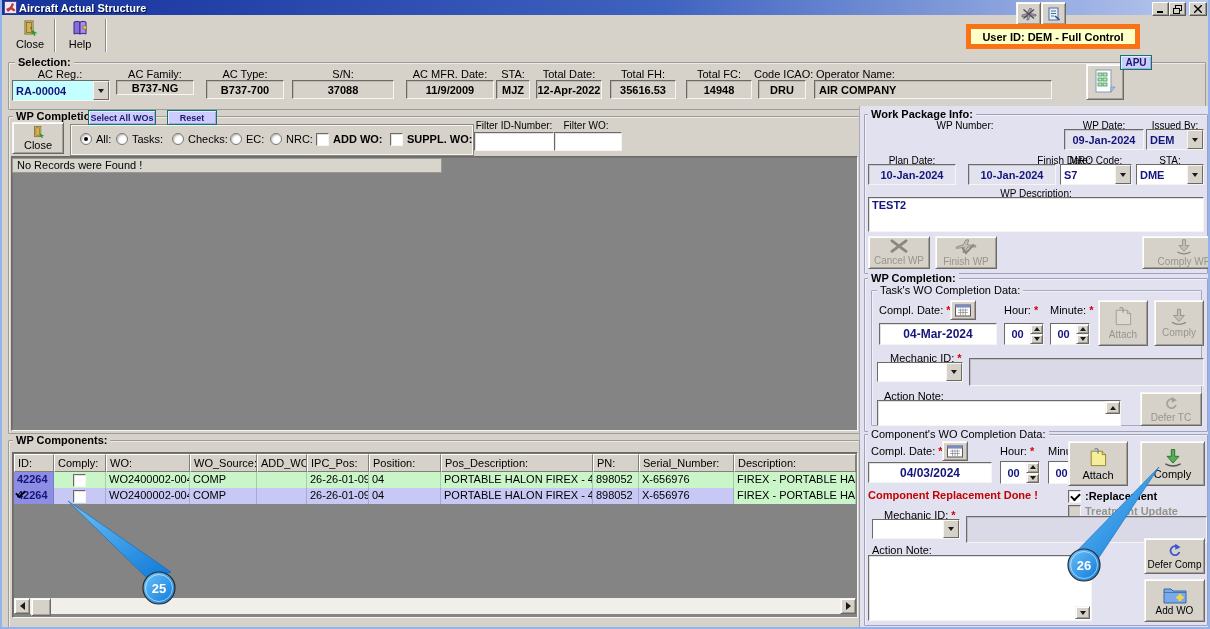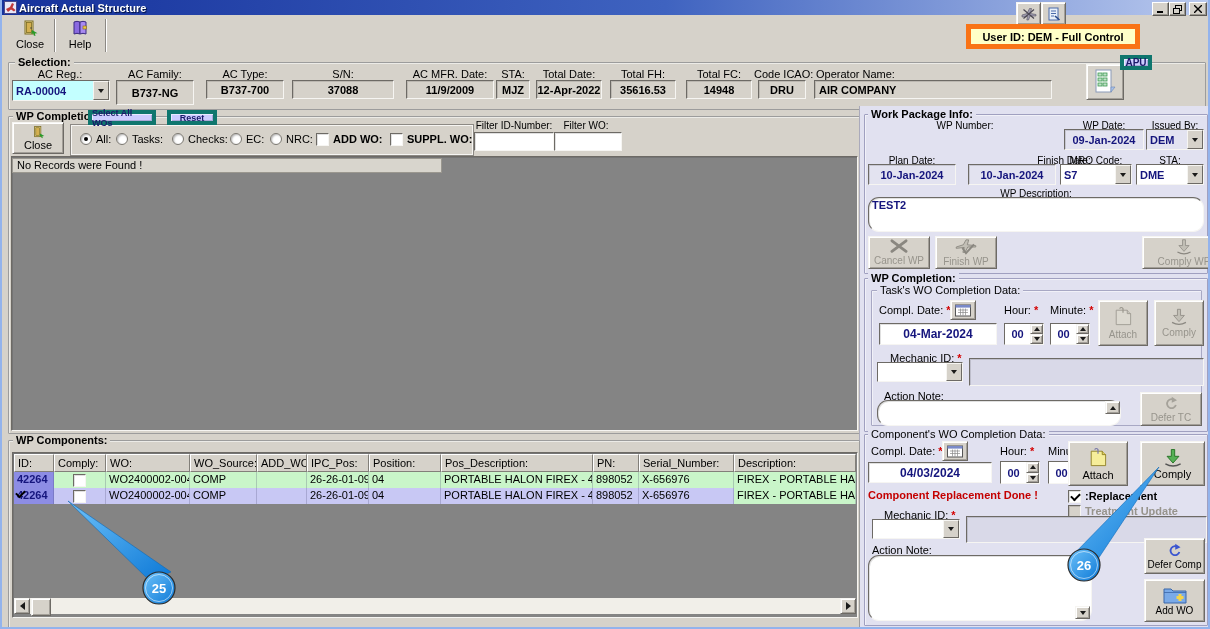--- a/index.html
+++ b/index.html
@@ -38,21 +38,21 @@
   .lav{background:#e3e3f0;}
   .cy{background:#c3ffff;}
   .req{color:#d40000;font-weight:bold;}
   .red{color:#c40000;font-weight:bold;}
   .lbl10{font-size:10px;}
   
   .btn{position:absolute;display:flex;flex-direction:column;align-items:center;justify-content:center;
     box-sizing:border-box;gap:1px;}
   .btn .cap{font-size:10px;line-height:11px;}
   .dis{color:#97948c;}
-  .pbtn{position:absolute;background:#ccccff;border:4px solid #0f766e;
+  .pbtn{position:absolute;background:#ccccff;border:1px solid #0f766e;
     box-shadow:inset 1px 1px 0 #e9e9ff, inset -1px -1px 0 #a9a9d8;
     display:flex;align-items:center;justify-content:center;
     font-size:9px;font-weight:bold;color:#1a1a6a;box-sizing:border-box;}
   
   .combo{position:absolute;display:flex;box-sizing:border-box;}
   .combo .val{flex:1;display:flex;align-items:center;padding-left:3px;overflow:hidden;box-sizing:border-box;}
   .ddbtn{width:16px;background:#d6d2ca;border:1px solid;border-color:#f6f5f2 #6d6a65 #6d6a65 #f6f5f2;
     display:flex;align-items:center;justify-content:center;box-sizing:border-box;}
   .tri-dn{width:0;height:0;border-left:3.5px solid transparent;border-right:3.5px solid transparent;border-top:4px solid #1a1a1a;}
   .tri-up3{width:0;height:0;border-left:3px solid transparent;border-right:3px solid transparent;border-bottom:4px solid #1a1a1a;}
@@ -78,21 +78,21 @@
   .hc{background:#d6d2ca;border-top:1px solid #fff;border-left:1px solid #fff;
     border-right:1px solid #827f79;border-bottom:1px solid #827f79;
     padding:2px 0 0 3px;box-sizing:border-box;font-size:11px;overflow:hidden;white-space:nowrap;height:18px;}
   .dc{box-sizing:border-box;padding:1px 0 0 3px;font-size:11px;height:16px;
     border-right:1px solid rgba(70,70,110,.25);overflow:hidden;white-space:nowrap;}
   .r0 .dc{background:#c9f5c9;}
   .r1 .dc{background:#c8c8f4;}
   .dc.idc{background:#8d8de4;color:#15157d;font-weight:bold;}
   .dc.desc{background:#c9f5c9;}
   .dc.cpy{display:flex;align-items:center;justify-content:center;padding:0;}
-  .ta{position:absolute;background:#fff;box-sizing:border-box;border-radius:11px;}
+  .ta{position:absolute;background:#fff;box-sizing:border-box;}
   .scroll-btn{position:absolute;display:flex;align-items:center;justify-content:center;box-sizing:border-box;}
   .callout-label{position:absolute;color:#fff;font-weight:bold;font-size:13px;text-align:center;pointer-events:none;z-index:60;}
   svg{display:block;}
 </style>
 </head>
 <body>
 
 <div id="app">
 
   <div class="titlebar">
@@ -171,21 +171,21 @@
 
   <span class="lbl cen" style="left:8px;top:68px;width:100px">AC Reg.:</span>
   <div class="combo sunk" style="left:10px;top:80px;width:98px;height:21px">
     <div class="val cy nv">RA-00004</div>
     <div class="ddbtn">
         <span class="tri-dn"></span>
       </div>
   </div>
 
   <span class="lbl cen" style="left:112px;top:68px;width:82px">AC Family:</span>
-  <div class="fld sunk" style="left:114px;top:80px;width:78px;height:25px">B737-NG</div>
+  <div class="fld sunk" style="left:114px;top:80px;width:78px;height:15px">B737-NG</div>
 
   <span class="lbl cen" style="left:202px;top:68px;width:82px">AC Type:</span>
   <div class="fld sunk" style="left:204px;top:80px;width:78px;height:19px">B737-700</div>
 
   <span class="lbl cen" style="left:288px;top:68px;width:106px">S/N:</span>
   <div class="fld sunk" style="left:290px;top:80px;width:102px;height:19px">37088</div>
 
   <span class="lbl cen" style="left:402px;top:68px;width:92px">AC MFR. Date:</span>
   <div class="fld sunk" style="left:404px;top:80px;width:88px;height:19px">11/9/2009</div>
 

